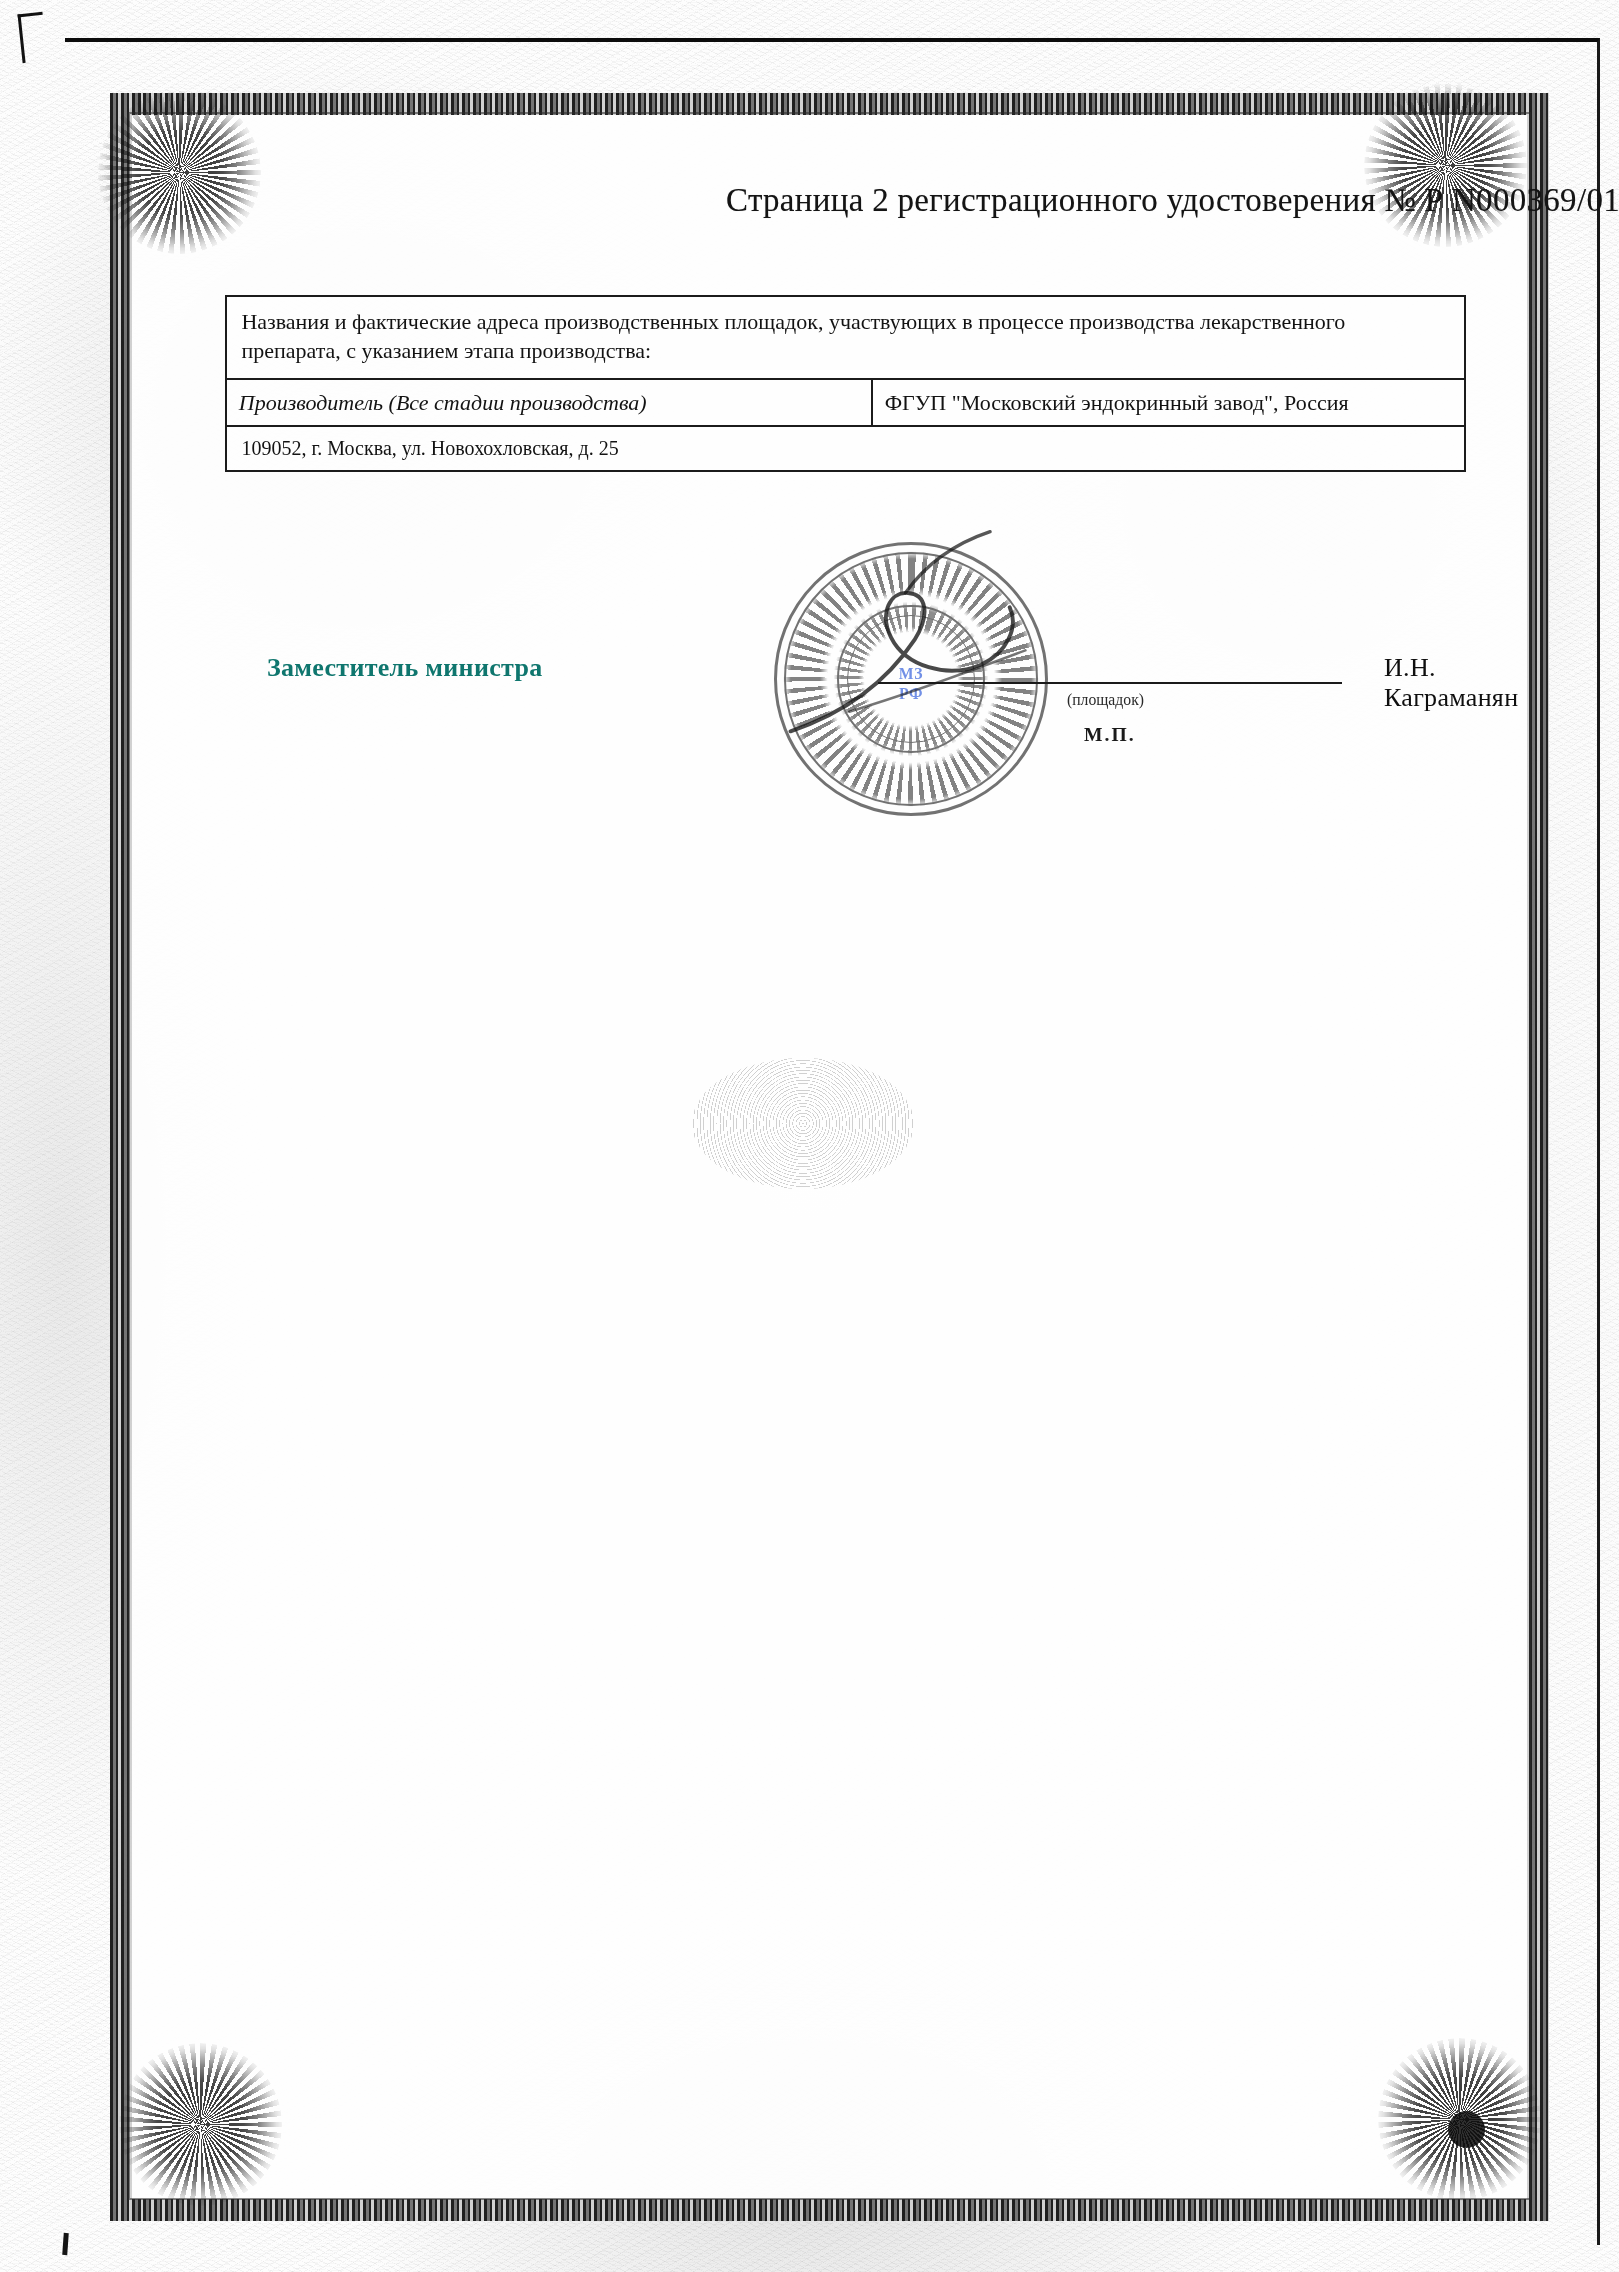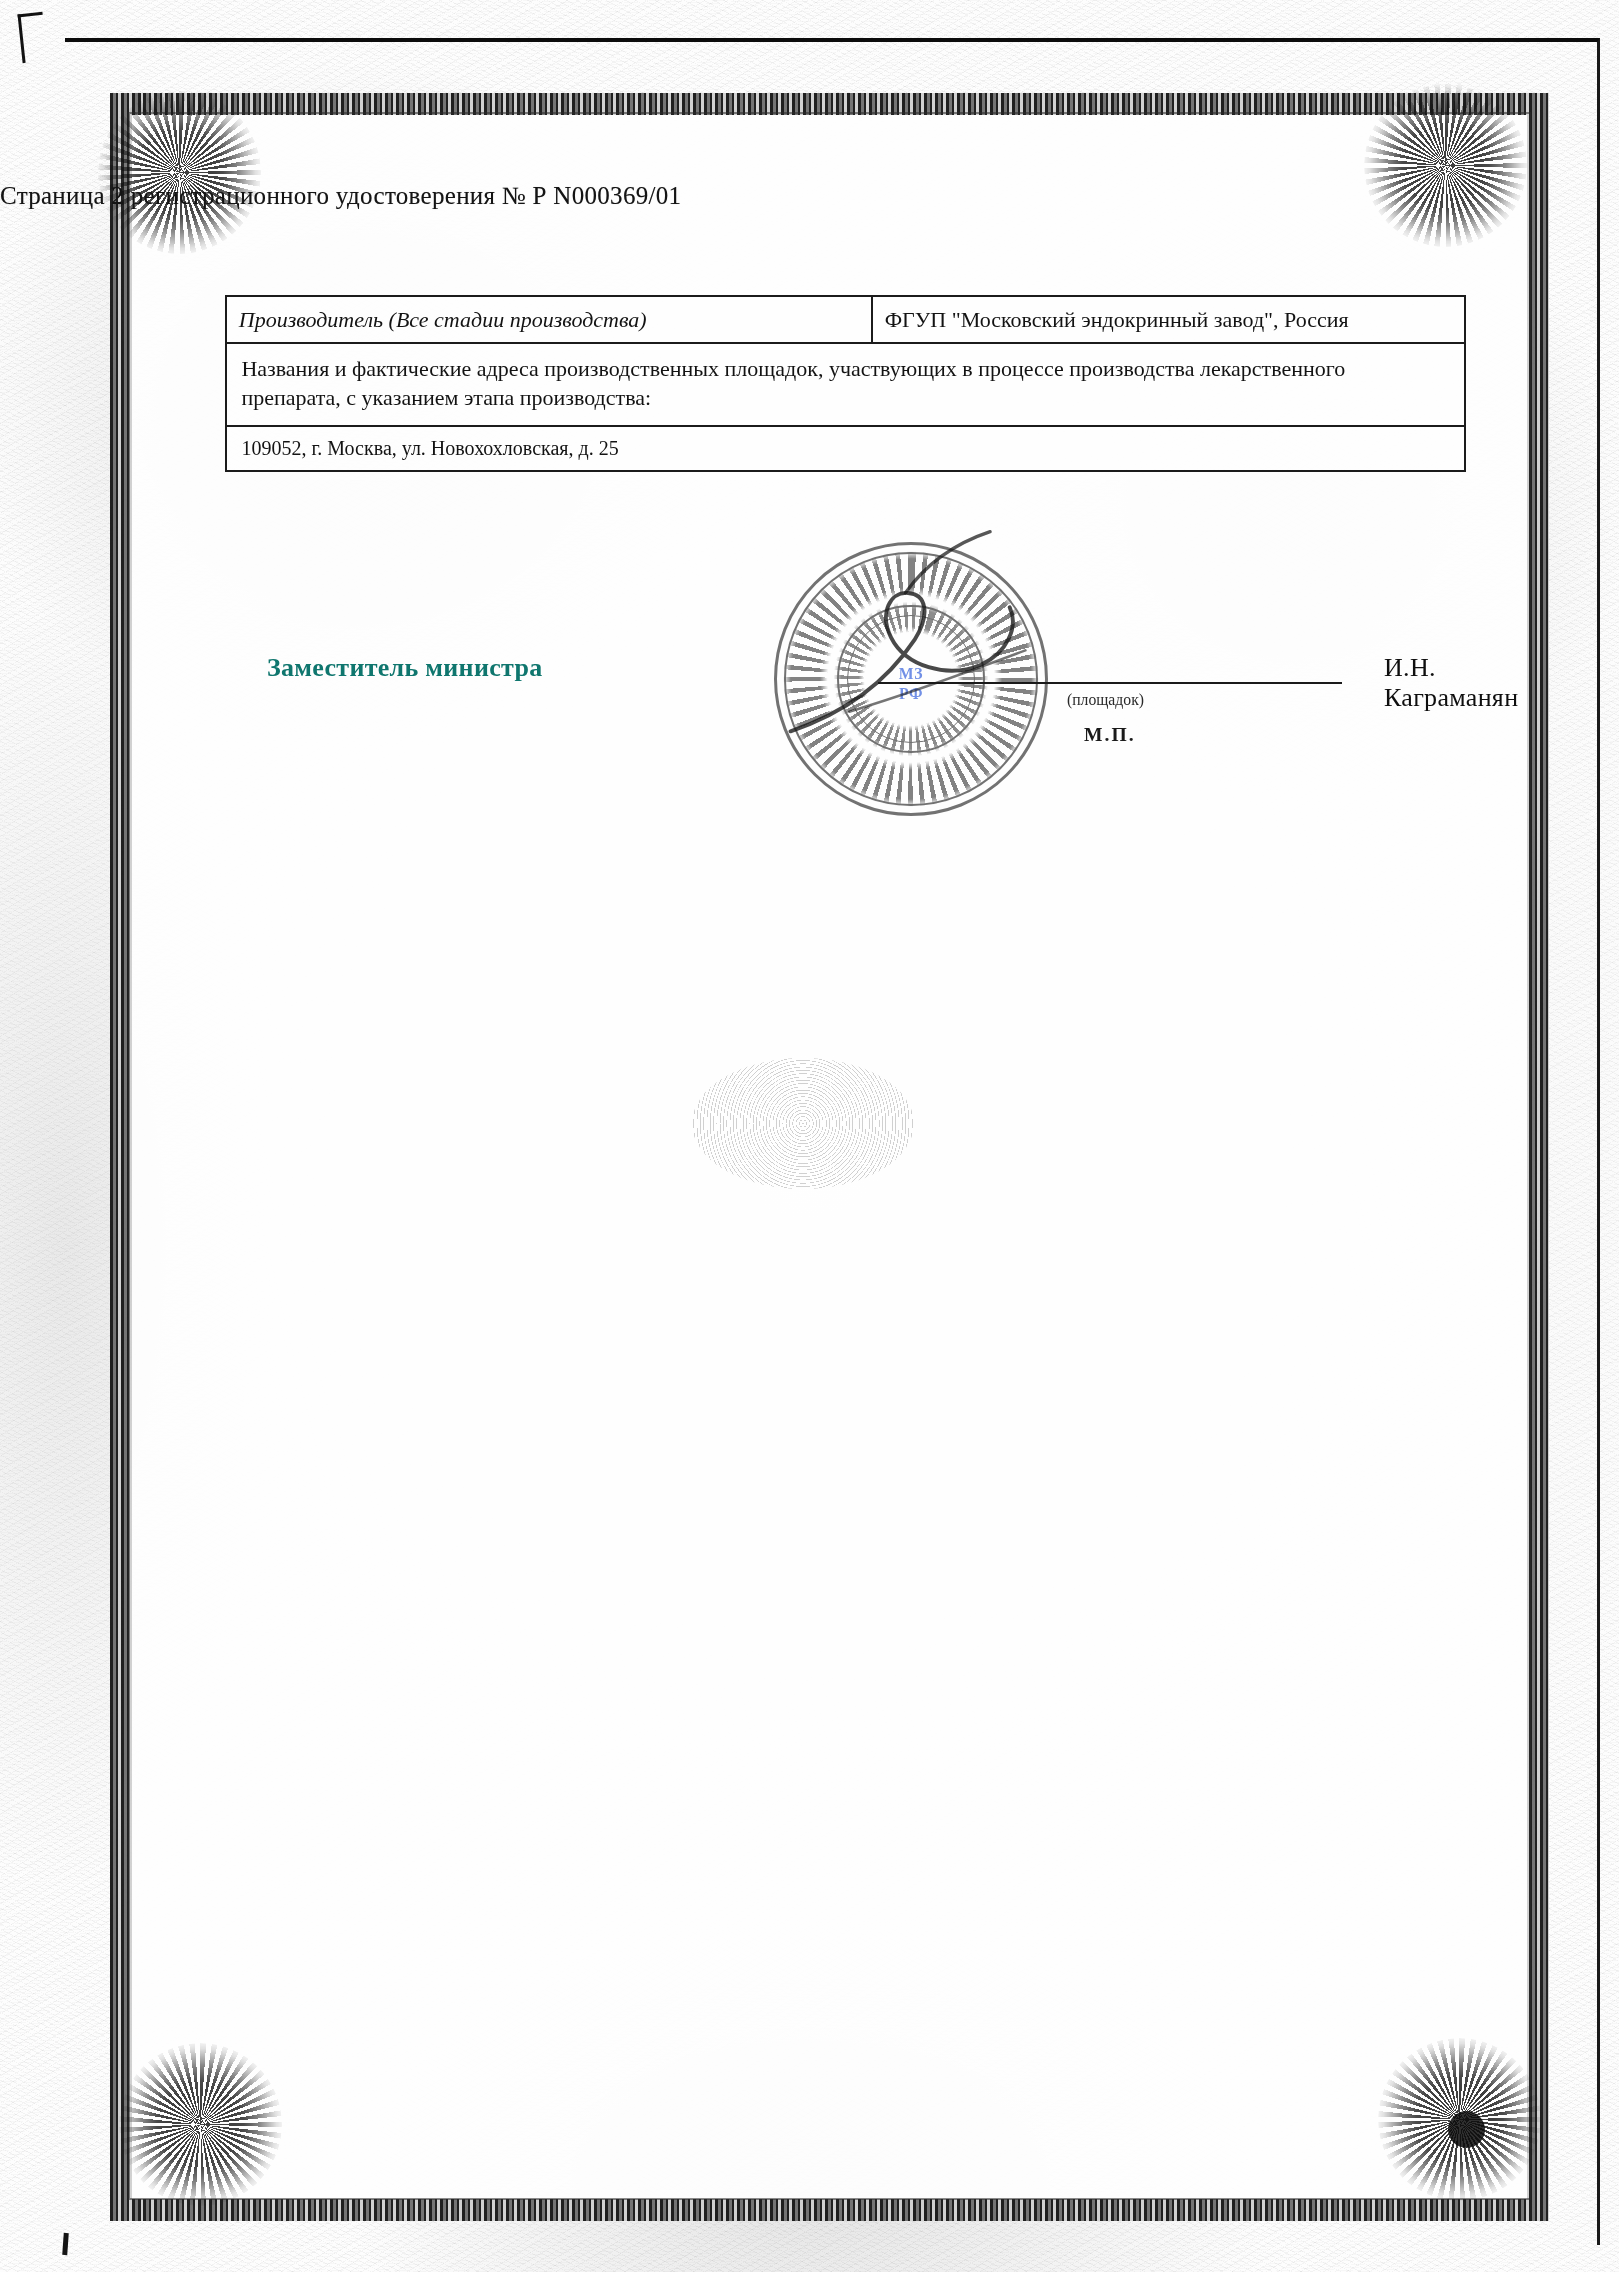--- a/index.html
+++ b/index.html
@@ -111,22 +111,22 @@
     opacity: 0.85;
   }
   .rosette-core.br { left: 1448px; top: 2111px; }
 
   
   .page-header {
     position: absolute;
     left: 0;
     top: 182px;
     width: 1620px;
-    text-align: left;
-    font-size: 25px;
+    text-align: right;
+    font-size: 33px;
     letter-spacing: 0.3px;
     color: #141414;
     text-shadow: 0 0 0.7px rgba(0,0,0,0.35);
   }
 
   
   .table-block {
     position: absolute;
     left: 225px;
     top: 295px;
@@ -296,25 +296,25 @@
 <div class="rosette tl"></div>
 <div class="rosette tr"></div>
 <div class="rosette bl"></div>
 <div class="rosette br"></div>
 <div class="rosette-core br"></div>
 
 <div class="page-header">Страница  2 регистрационного удостоверения № Р N000369/01</div>
 
 <div class="table-block">
   <div class="tbl-row">
+    <div class="tbl-cell cell-title">Названия и фактические адреса производственных площадок, участвующих в процессе производства лекарственного препарата, с указанием этапа производства:</div>
+  </div>
+  <div class="tbl-row">
     <div class="tbl-cell cell-left">Производитель (Все стадии производства)</div>
     <div class="tbl-cell cell-right">ФГУП "Московский эндокринный завод", Россия</div>
-  </div>
-  <div class="tbl-row">
-    <div class="tbl-cell cell-title">Названия и фактические адреса производственных площадок, участвующих в процессе производства лекарственного препарата, с указанием этапа производства:</div>
   </div>
   <div class="tbl-row">
     <div class="tbl-cell cell-addr">109052, г. Москва, ул. Новохохловская, д. 25</div>
   </div>
 </div>
 
 <div class="sig-row">
   <div class="sig-title">Заместитель министра</div>
   <div class="sig-rule"></div>
   <div class="sig-paren">(площадок)</div>

